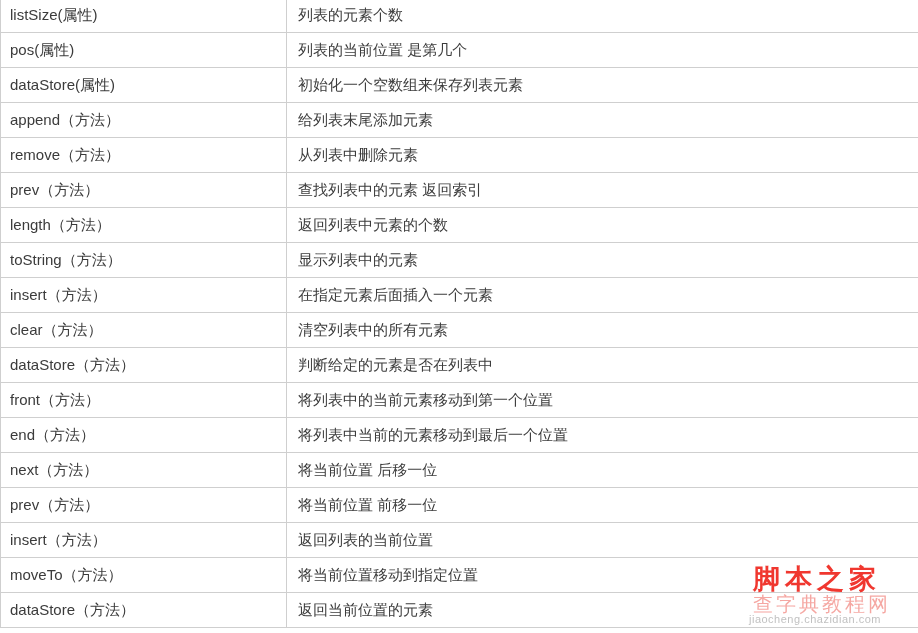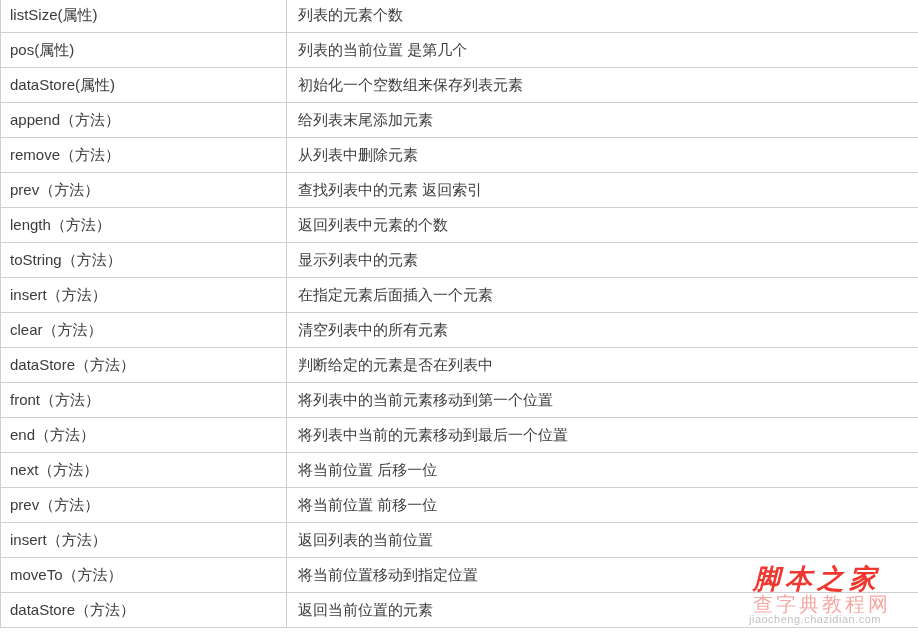--- a/index.html
+++ b/index.html
@@ -68,21 +68,20 @@
     pointer-events: none;
     user-select: none;
   }
   .wm-main {
     position: absolute;
     left: 14px;
     top: 6px;
     font-family: "DejaVu Serif", "Liberation Serif", serif;
     font-size: 27px;
     font-weight: 700;
-    font-style: italic;
     letter-spacing: 5px;
     color: #f0372f;
     white-space: nowrap;
   }
   .wm-sub {
     position: absolute;
     left: 8px;
     top: 36px;
     font-family: "DejaVu Sans", "Liberation Sans", sans-serif;
     font-size: 20px;

